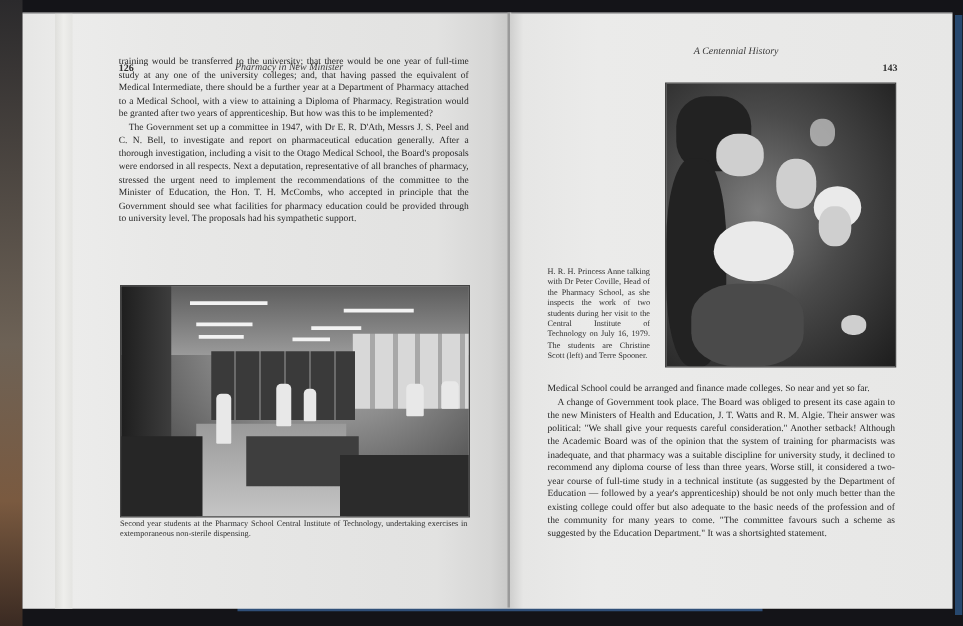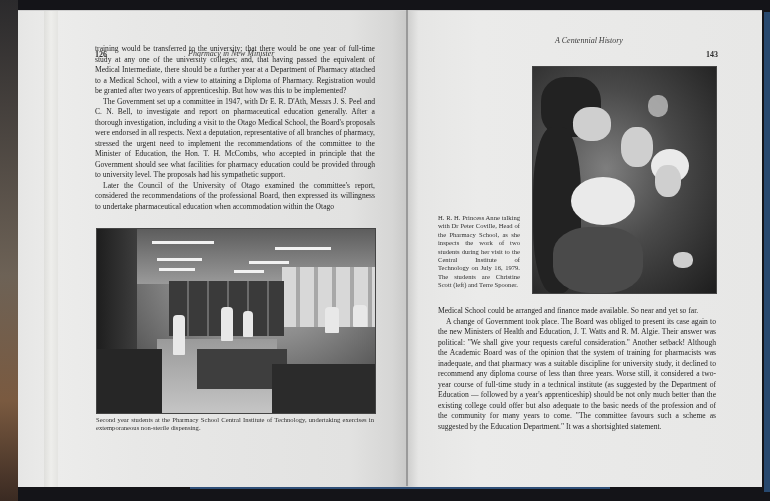--- a/index.html
+++ b/index.html
@@ -105,21 +105,20 @@
 
 <div class="page page-left">
   <div class="edge"></div>
 </div>
 <div class="folio" style="left:95px; top:50px;">126</div>
 <div class="running-head" style="left:188px; top:49px;">Pharmacy in New Minister</div>
 
 <div class="body-text" style="left:95px; top:44px; width:280px;">
   <p>training would be transferred to the university; that there would be one year of full-time study at any one of the university colleges; and, that having passed the equivalent of Medical Intermediate, there should be a further year at a Department of Pharmacy attached to a Medical School, with a view to attaining a Diploma of Pharmacy. Registration would be granted after two years of apprenticeship. But how was this to be implemented?</p>
   <p class="indent">The Government set up a committee in 1947, with Dr E. R. D'Ath, Messrs J. S. Peel and C. N. Bell, to investigate and report on pharmaceutical education generally. After a thorough investigation, including a visit to the Otago Medical School, the Board's proposals were endorsed in all respects. Next a deputation, representative of all branches of pharmacy, stressed the urgent need to implement the recommendations of the committee to the Minister of Education, the Hon. T. H. McCombs, who accepted in principle that the Government should see what facilities for pharmacy education could be provided through to university level. The proposals had his sympathetic support.</p>
-  <p class="indent">Later the Council of the University of Otago examined the committee's report, considered the recommendations of the professional Board, then expressed its willingness to undertake pharmaceutical education when accommodation within the Otago</p>
 </div>
 
 <div class="photo photo-lab">
   <div class="ceiling"></div>
   <div class="light" style="left:55px;top:12px;width:62px;"></div>
   <div class="light" style="left:60px;top:29px;width:45px;"></div>
   <div class="light" style="left:62px;top:39px;width:36px;"></div>
   <div class="light" style="left:178px;top:18px;width:56px;"></div>
   <div class="light" style="left:152px;top:32px;width:40px;"></div>
   <div class="light" style="left:137px;top:41px;width:30px;"></div>
@@ -153,15 +152,15 @@
   <div class="face" style="left:88px;top:60px;width:32px;height:40px;"></div>
   <div class="face" style="left:115px;top:28px;width:20px;height:22px;opacity:.7;"></div>
   <div class="cap" style="left:118px;top:82px;width:38px;height:34px;"></div>
   <div class="face" style="left:122px;top:98px;width:26px;height:32px;"></div>
   <div class="cap" style="left:38px;top:110px;width:64px;height:48px;"></div>
   <div class="dark" style="left:20px;top:160px;width:90px;height:66px;background:#4a4a4a;"></div>
   <div class="face" style="left:140px;top:185px;width:20px;height:16px;"></div>
 </div>
 
 <div class="body-text" style="left:438px; top:306px; width:278px;">
-  <p>Medical School could be arranged and finance made available. So near and yet so far.</p>
+  <p>Medical School could be arranged and finance made colleges. So near and yet so far.</p>
   <p class="indent">A change of Government took place. The Board was obliged to present its case again to the new Ministers of Health and Education, J. T. Watts and R. M. Algie. Their answer was political: "We shall give your requests careful consideration." Another setback! Although the Academic Board was of the opinion that the system of training for pharmacists was inadequate, and that pharmacy was a suitable discipline for university study, it declined to recommend any diploma course of less than three years. Worse still, it considered a two-year course of full-time study in a technical institute (as suggested by the Department of Education — followed by a year's apprenticeship) should be not only much better than the existing college could offer but also adequate to the basic needs of the profession and of the community for many years to come. "The committee favours such a scheme as suggested by the Education Department." It was a shortsighted statement.</p>
 </div>
 
 </body></html>

